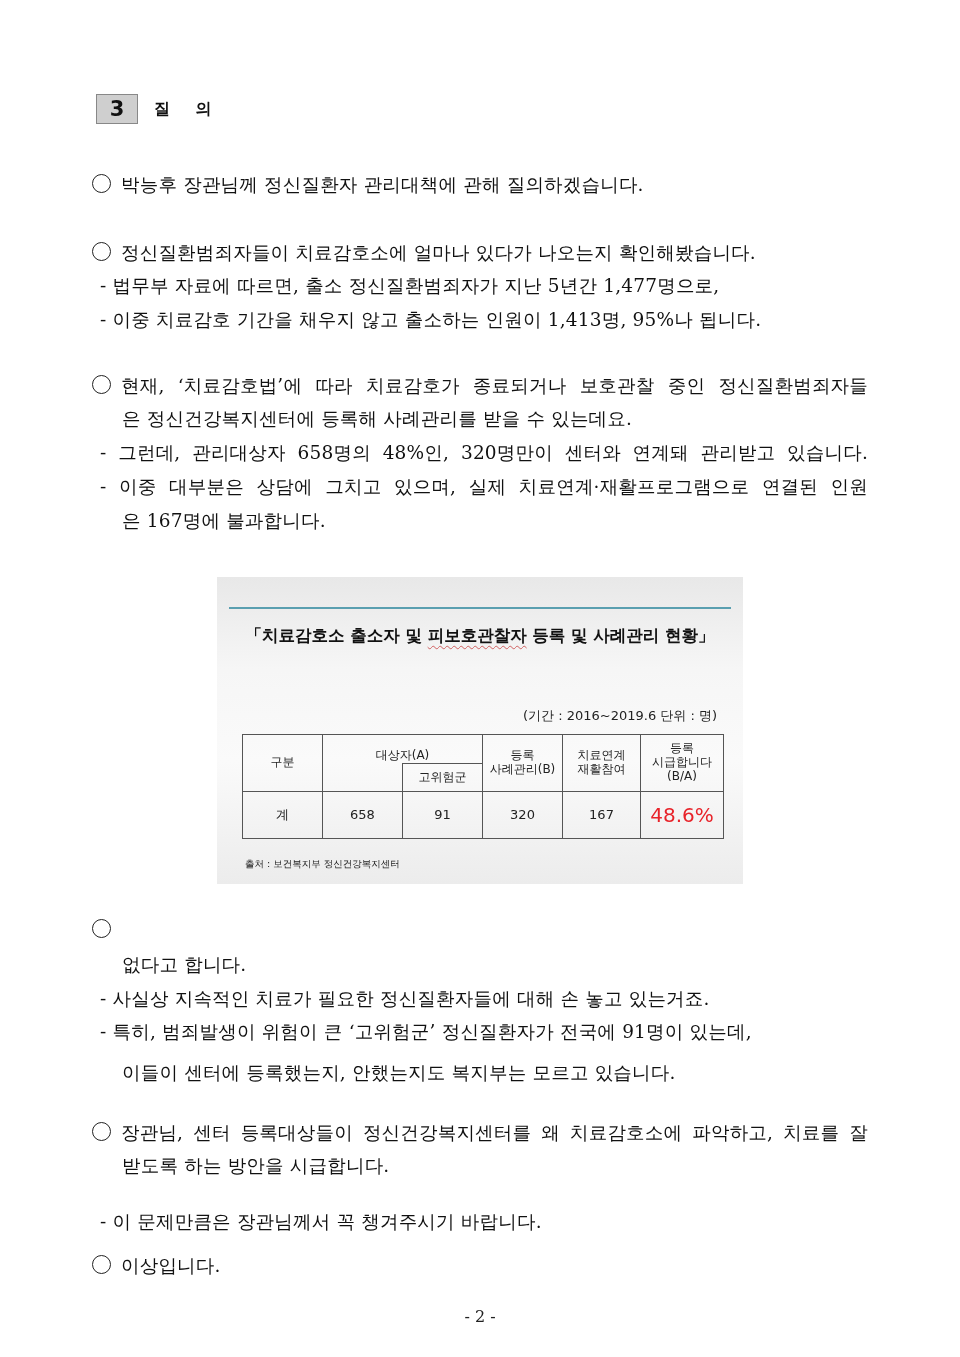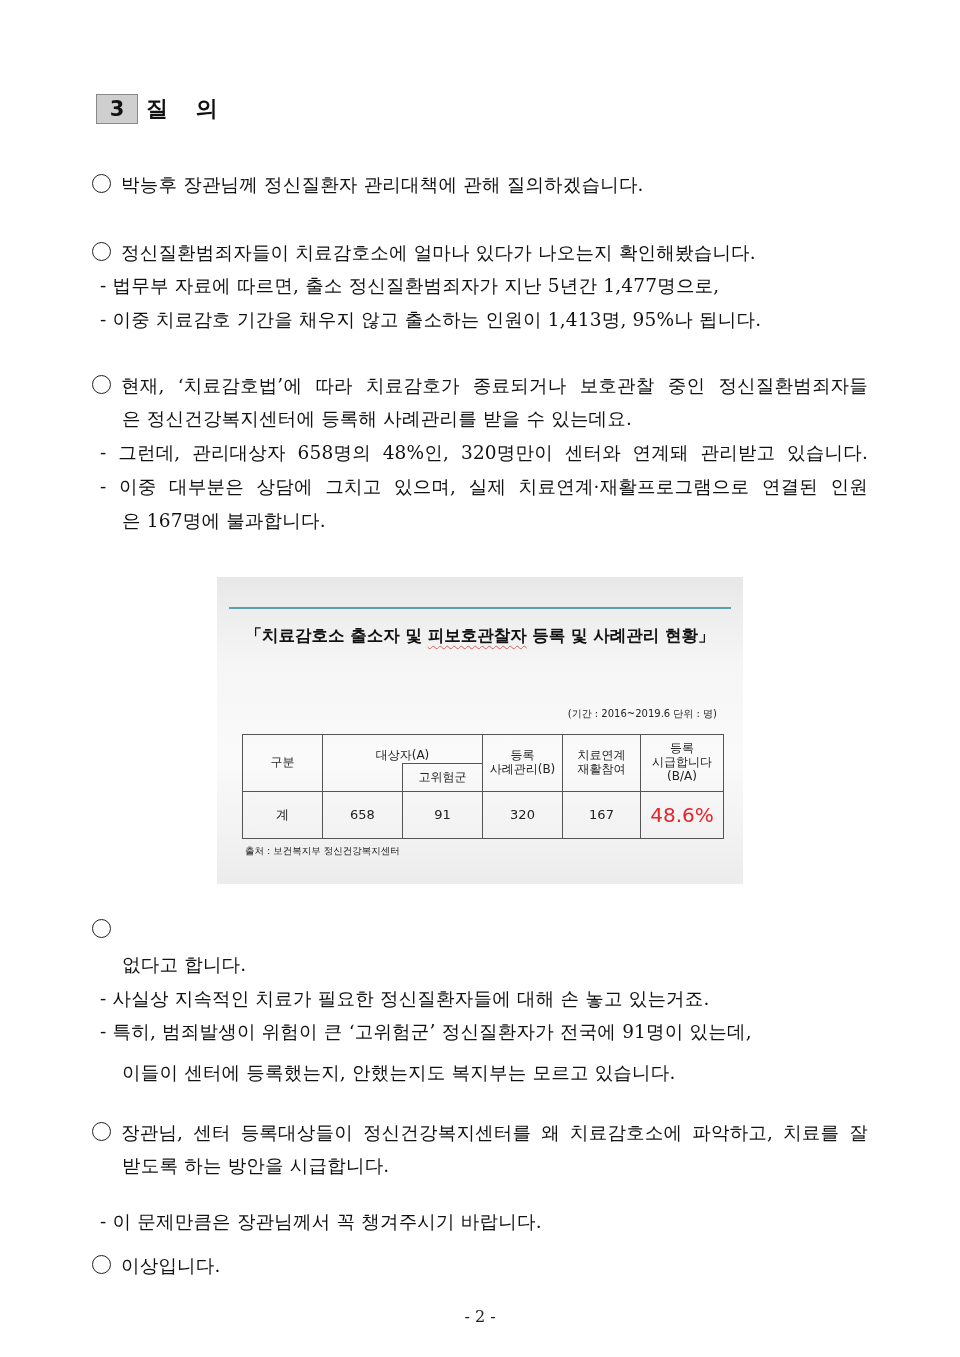--- a/index.html
+++ b/index.html
@@ -2,47 +2,47 @@
 <html><head>
 <meta charset="utf-8">
 <style>
   html, body { margin:0; padding:0; background:#ffffff; }
   body { width:960px; height:1357px; position:relative; overflow:hidden;
          font-family:"DejaVu Serif","Liberation Serif",serif; color:#111; }
   .section-head { position:absolute; left:96px; top:94px; display:flex; align-items:center; }
   .sec-num { width:40px; height:28px; background:#cfcfcf; border:1px solid #888;
              font-family:"DejaVu Sans","Liberation Sans",sans-serif; font-weight:bold;
              font-size:21px; display:flex; align-items:center; justify-content:center; }
-  .sec-title { margin-left:8px; font-family:"DejaVu Sans","Liberation Sans",sans-serif;
-               font-weight:bold; font-size:22px; letter-spacing:10px; }
+  .sec-title { margin-left:16px; font-family:"DejaVu Sans","Liberation Sans",sans-serif;
+               font-weight:bold; font-size:16px; letter-spacing:10px; }
   .line { position:absolute; font-size:18.5px; white-space:nowrap; letter-spacing:0.2px; }
   .bullet { left:92px; }
   .cont { left:122px; }
   .dash { left:100px; }
   .justify { width:776px; text-align:justify; text-align-last:justify; }
   .justify-d { width:768px; text-align:justify; text-align-last:justify; }
   .circ { display:inline-block; width:17px; height:17px; border:1.3px solid #222; border-radius:50%;
           vertical-align:-2px; margin-right:10px; }
   
   .figure { position:absolute; left:217px; top:577px; width:526px; height:307px;
             background:linear-gradient(180deg,#e8e8e8 0%,#f6f6f6 30%,#fafafa 60%,#ececec 100%);
             font-family:"DejaVu Sans","Liberation Sans",sans-serif; }
   .fig-rule { position:absolute; left:12px; top:30px; width:502px; height:2px; background:#5a9fb0; }
   .fig-title { position:absolute; left:0; width:526px; top:48px; text-align:center;
                font-weight:bold; font-size:16.5px; color:#111; }
   .fig-title .ul { text-decoration:underline wavy #d06060; text-underline-offset:4px; text-decoration-thickness:1px; }
-  .fig-period { position:absolute; right:26px; top:130px; font-size:10px; color:#222; }
+  .fig-period { position:absolute; right:26px; top:130px; font-size:13px; color:#222; }
   table.ft { position:absolute; left:25px; top:157px; width:481px; border-collapse:collapse;
              font-size:12px; color:#222; table-layout:fixed; }
   table.ft td { border:1px solid #555; text-align:center; vertical-align:middle; padding:0; line-height:1.15; }
   table.ft tr.h1 td { height:28px; }
   table.ft tr.h2 td { height:27px; }
   table.ft tr.d td { height:46px; font-size:13px; }
   .red { color:#e8232a; font-size:20px !important; }
-  .fig-src { position:absolute; left:28px; top:268px; font-size:9.5px; color:#222; }
+  .fig-src { position:absolute; left:28px; top:281px; font-size:9.5px; color:#222; }
   .page-num { position:absolute; left:0; width:960px; top:1307px; text-align:center; font-size:16px; color:#222; }
 </style>
 </head>
 <body>
 
 <div class="section-head">
   <div class="sec-num">3</div>
   <div class="sec-title">질 의</div>
 </div>
 

